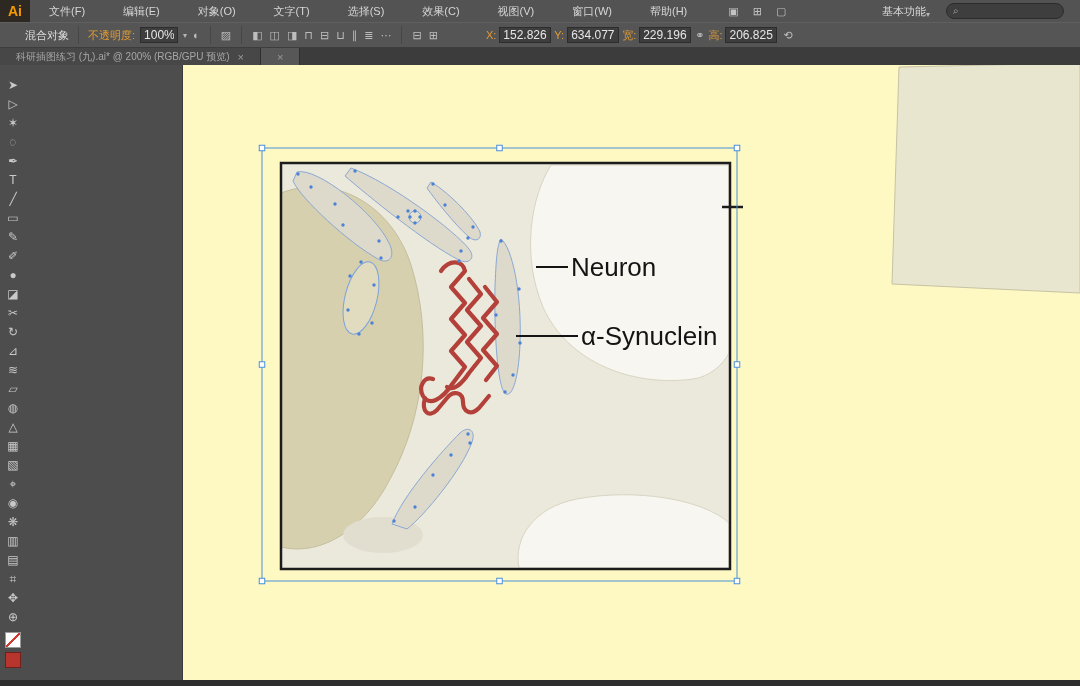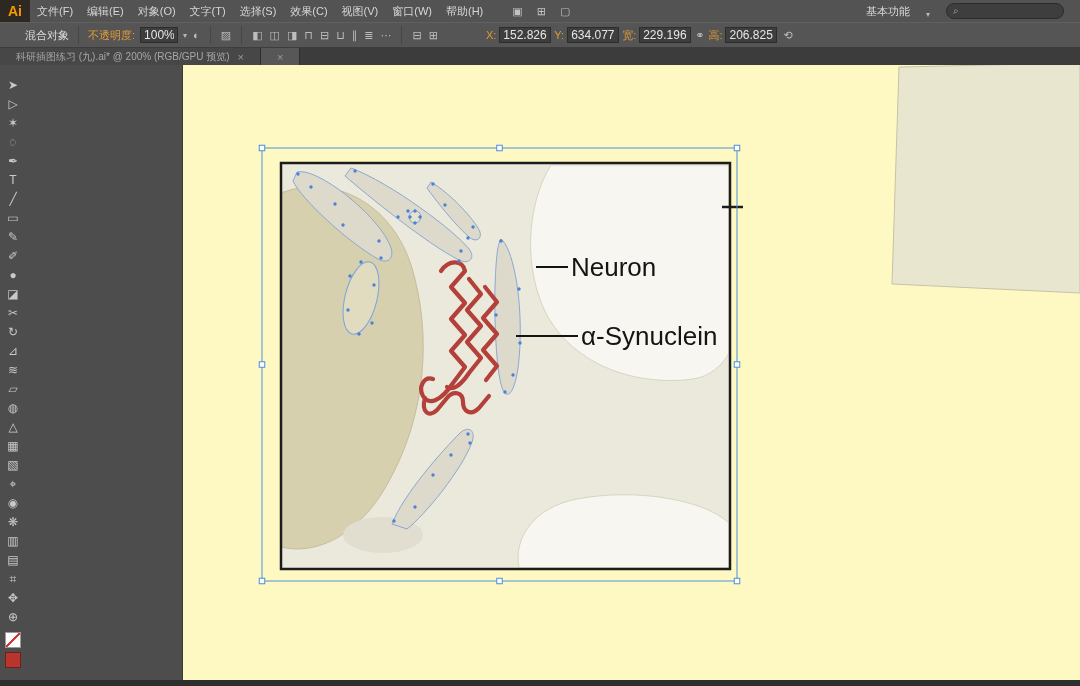--- a/index.html
+++ b/index.html
@@ -5,25 +5,25 @@
   *{box-sizing:border-box;margin:0;padding:0}
   html,body{width:1080px;height:686px;overflow:hidden;background:#fff;
     font-family:"Liberation Sans",sans-serif}
   .app{width:1080px;height:686px;display:flex;flex-direction:column;position:relative}
 
   
   .menubar{flex:0 0 22px;height:22px;background:#535353;display:flex;align-items:center;
     color:#d6d6d6;font-size:11px;white-space:nowrap}
   .logo{width:30px;height:22px;background:#2e2822;color:#f79a00;font-weight:bold;
     font-size:14px;display:flex;align-items:center;justify-content:center}
-  .menu-item{padding:0 7px;height:22px;display:flex;align-items:center;cursor:default}
+  .menu-item{padding:0 19px;height:22px;display:flex;align-items:center;cursor:default}
   .mb-icons{display:flex;align-items:center;margin-left:22px;gap:14px}
   .mb-icon{color:#c2c2c2;font-size:11px}
   .spacer{flex:1}
-  .workspace{display:flex;align-items:flex-end;gap:16px;margin-right:16px}
+  .workspace{display:flex;align-items:flex-end;gap:0;margin-right:16px}
   .caret{font-size:8px;color:#b5b5b5}
   .search{display:flex;align-items:center;background:#3e3e3e;border:1px solid #2c2c2c;
     border-radius:9px;height:16px;width:118px;margin-right:16px;padding:0 6px;gap:4px}
   .search input{background:transparent;border:0;outline:0;color:#ddd;font-size:10px;width:88px}
   .search-icon{color:#aaa;font-size:10px}
 
   
   .controlbar{flex:0 0 26px;height:26px;background:#555;border-top:1px solid #606060;
     border-bottom:1px solid #3d3d3d;display:flex;align-items:center;color:#cacaca;
     font-size:11px;padding:0 25px;gap:5px;white-space:nowrap}

